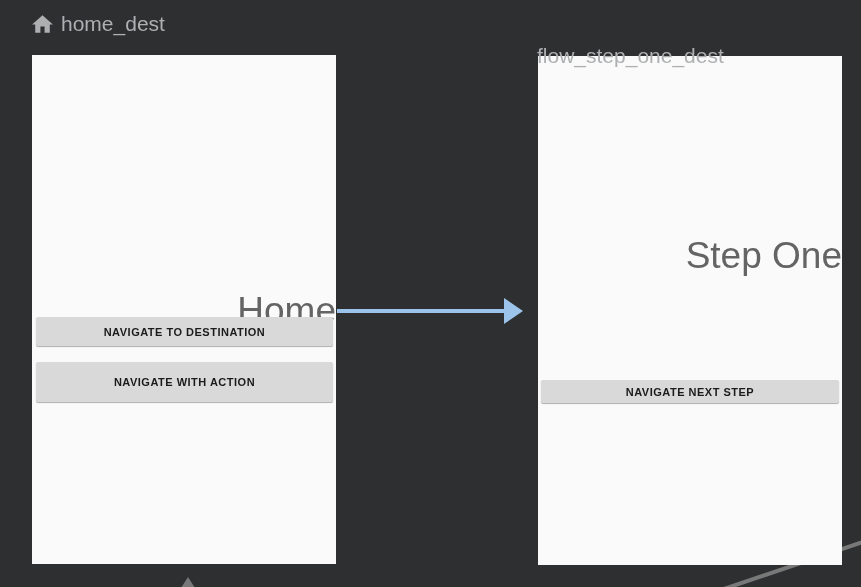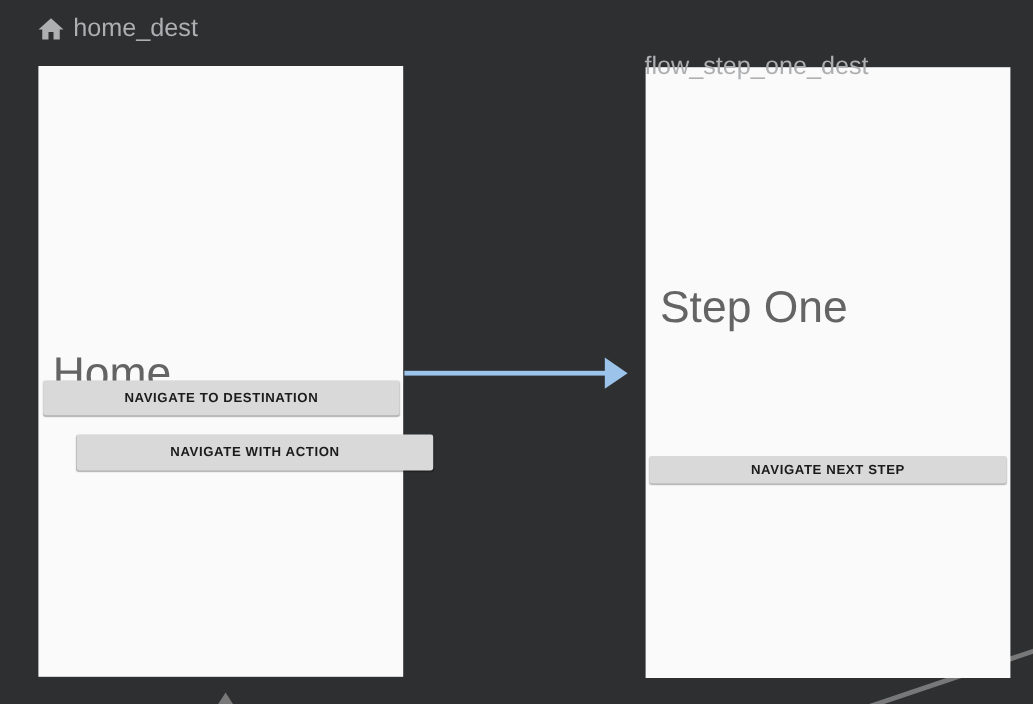--- a/index.html
+++ b/index.html
@@ -16,22 +16,22 @@
   .dest-header{
     position:absolute;z-index:2;display:flex;align-items:flex-start;gap:6px;
     color:var(--label_text,#afb1b3);font-size:21px;line-height:24px;cursor:default;
   }
   .dest-header .hicon{display:inline-flex;width:25px;height:25px;}
   .screen-card{
     position:absolute;z-index:1;
     background:var(--card_bg,#fafafa);
   }
   .screen-title{
-    position:absolute;width:100%;text-align:left;
-    color:var(--title_text,#646464);font-size:37px;font-weight:400;padding-left:12px;
+    position:absolute;width:100%;text-align:right;
+    color:var(--title_text,#646464);font-size:37px;font-weight:400;
   }
   .preview-button{
     position:absolute;
     background:var(--button_bg,#d9d9d9);
     border-radius:2px;
     box-shadow:0 1px 1px rgba(0,0,0,0.30);
     display:flex;align-items:center;justify-content:center;
     color:var(--button_text,#1b1b1b);
     font-size:11px;font-weight:700;letter-spacing:0.5px;
   }
@@ -69,21 +69,21 @@
       <svg viewBox="0 0 24 24" width="25" height="25" fill="#adafb1">
         <path d="M10 20v-6h4v6h5v-8h3L12 3 2 12h3v8z"></path>
       </svg>
     </span>
     <span>home_dest</span>
   </div>
 
   <div class="screen-card" style="left:32px;top:55px;width:304px;height:509px;">
     <div class="screen-title" style="top:235px;">Home</div>
     <div class="preview-button" style="left:4px;top:262px;width:297px;height:29px;">NAVIGATE TO DESTINATION</div>
-    <div class="preview-button" style="left:4px;top:307px;width:297px;height:30px;margin-left:28px;">NAVIGATE WITH ACTION</div>
+    <div class="preview-button" style="left:4px;top:307px;width:297px;height:40px;">NAVIGATE WITH ACTION</div>
   </div>
 
   <div class="action-arrow">
     <div class="shaft"></div>
     <div class="head"></div>
   </div>
 
   <div class="dest-header" style="left:537px;top:12px;margin-top:32px;">
     <span>flow_step_one_dest</span>
   </div>

